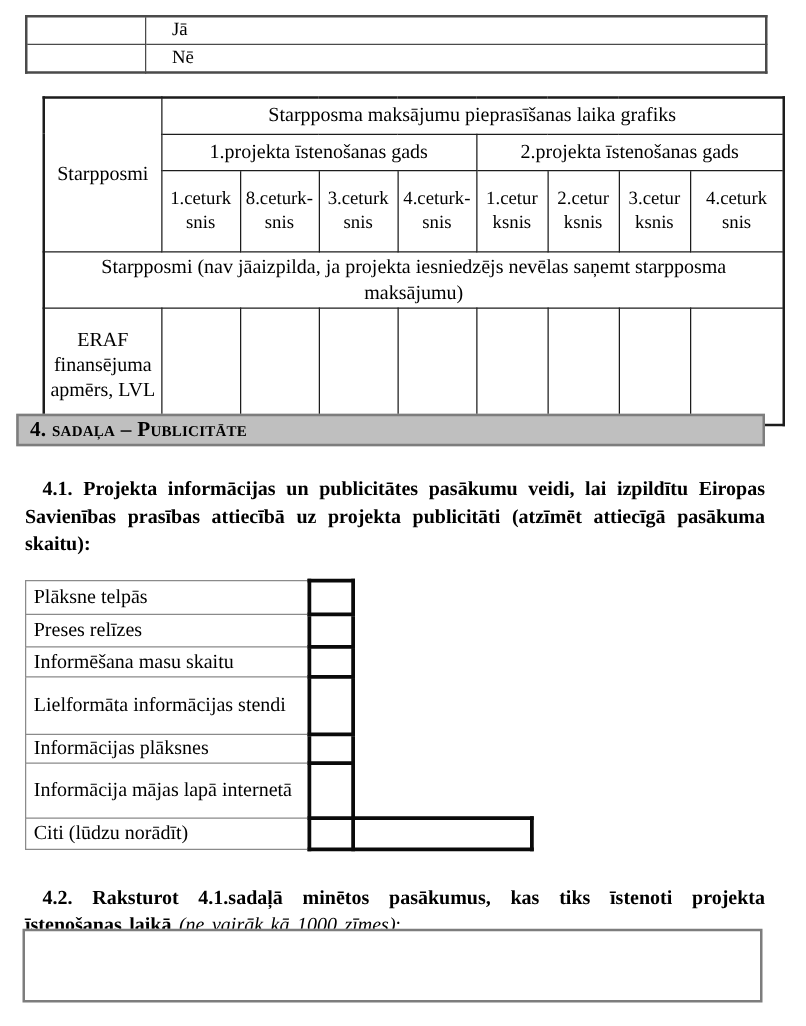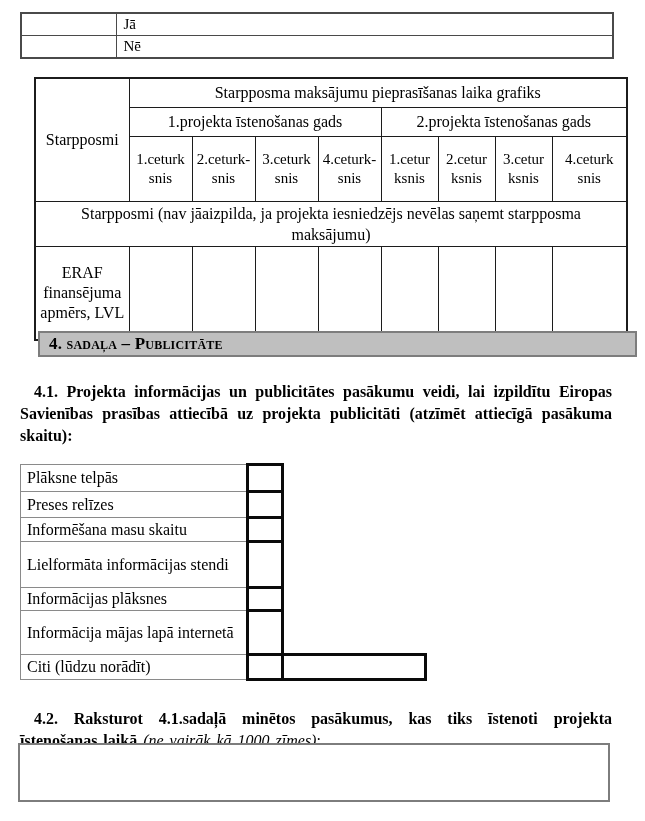--- a/index.html
+++ b/index.html
@@ -3,40 +3,40 @@
 <meta charset="utf-8">
 <style>
   html,body{margin:0;padding:0;background:#fff;}
   .page{position:relative;width:645px;height:821px;background:#fff;color:#000;
         font-family:"Liberation Serif", serif;overflow:hidden;}
   table{border-collapse:collapse;table-layout:fixed;}
 
   
   .yesno{position:absolute;left:20px;top:12px;width:592px;}
   .yesno td{border:1px solid #4a4a4a;height:20px;font-size:15px;
-            padding:0 4px 1px 7px;vertical-align:middle;background:#fff;}
+            padding:0 4px 1px 21px;vertical-align:middle;background:#fff;}
   .yesno{border:2px solid #4a4a4a;}
 
   
   .main{position:absolute;left:34px;top:77px;width:592px;font-size:16px;}
   .main{border:2px solid #1c1c1c;}
   .main td{border:1px solid #1c1c1c;text-align:center;vertical-align:middle;
            padding:1px 2px;background:#fff;}
   .main .r1{height:29px;}.main .r2{height:29px;}.main .r3{height:44px;}
   .main .r4{height:43px;}.main .r5{height:94px;padding-left:28px;}
   .main .q{font-size:15px;line-height:19px;white-space:pre-line;padding:13px 1px;}
   .main .corner{font-size:16px;}
   .main .note{font-size:16px;line-height:21px;padding:1px 6px;}
   .main .eraf{line-height:20px;padding:1px 2px;}
 
   
   .section-bar{position:absolute;left:13px;top:331px;width:599px;height:26px;
     box-sizing:border-box;background:#bfbfbf;border:2px solid #7d7d7d;
     display:flex;align-items:center;padding-left:9px;
-    font-weight:bold;font-variant:small-caps;font-size:17px;letter-spacing:.2px;margin-left:25px;}
+    font-weight:bold;font-variant:small-caps;font-size:17px;letter-spacing:.2px;}
 
   
   .para{position:absolute;left:20px;width:592px;font-size:16px;line-height:22px;
         text-align:justify;text-indent:14px;word-spacing:2px;margin:0;}
   .p41{top:381px;font-weight:bold;}
   .p42{top:708px;}
   .p42 .b{font-weight:bold;}
   .p42 .i{font-style:italic;}
 
   
@@ -93,21 +93,21 @@
       <td rowspan="3" class="corner">Starpposmi</td>
       <td colspan="8">Starpposma maksājumu pieprasīšanas laika grafiks</td>
     </tr>
     <tr class="r2">
       <td colspan="4">1.projekta īstenošanas gads</td>
       <td colspan="4">2.projekta īstenošanas gads</td>
     </tr>
     <tr class="r3">
       <td class="q">1.ceturk
 snis</td>
-      <td class="q">2.ceturk-
+      <td class="q">8.ceturk-
 snis</td>
       <td class="q">3.ceturk
 snis</td>
       <td class="q">4.ceturk-
 snis</td>
       <td class="q">1.cetur
 ksnis</td>
       <td class="q">2.cetur
 ksnis</td>
       <td class="q">3.cetur

